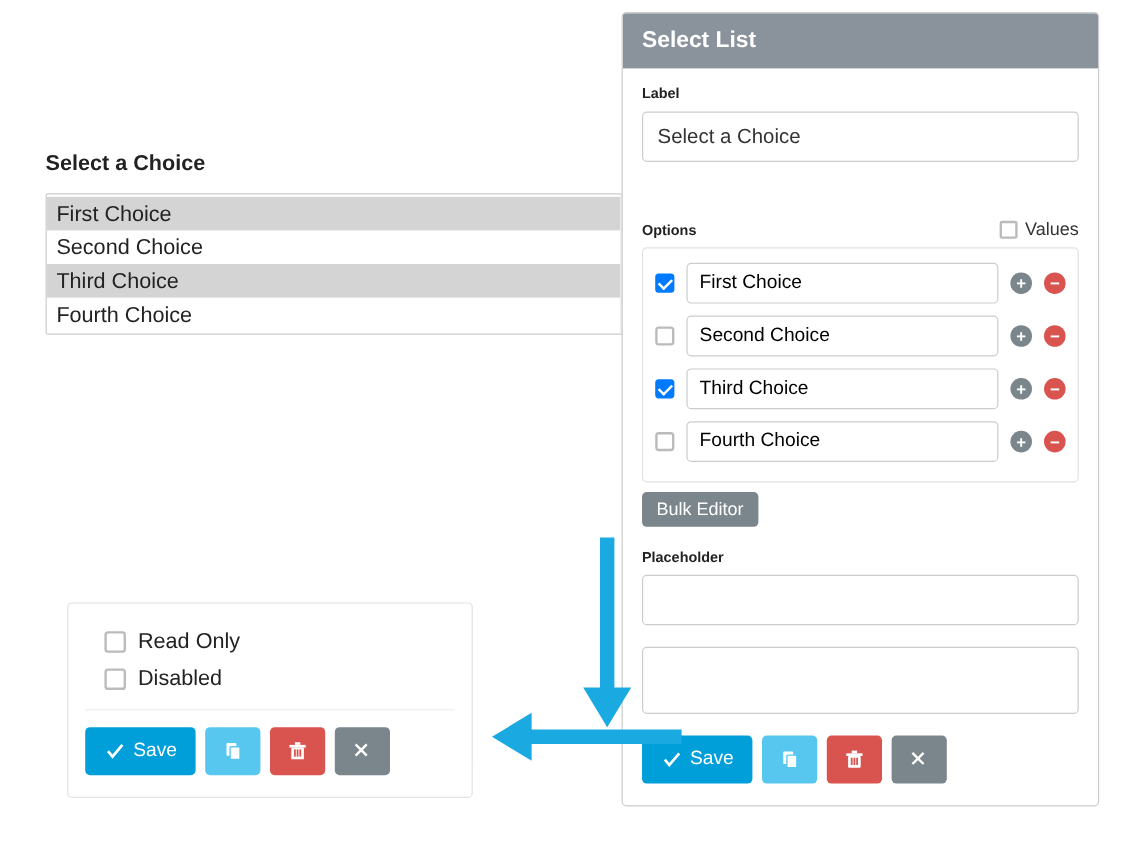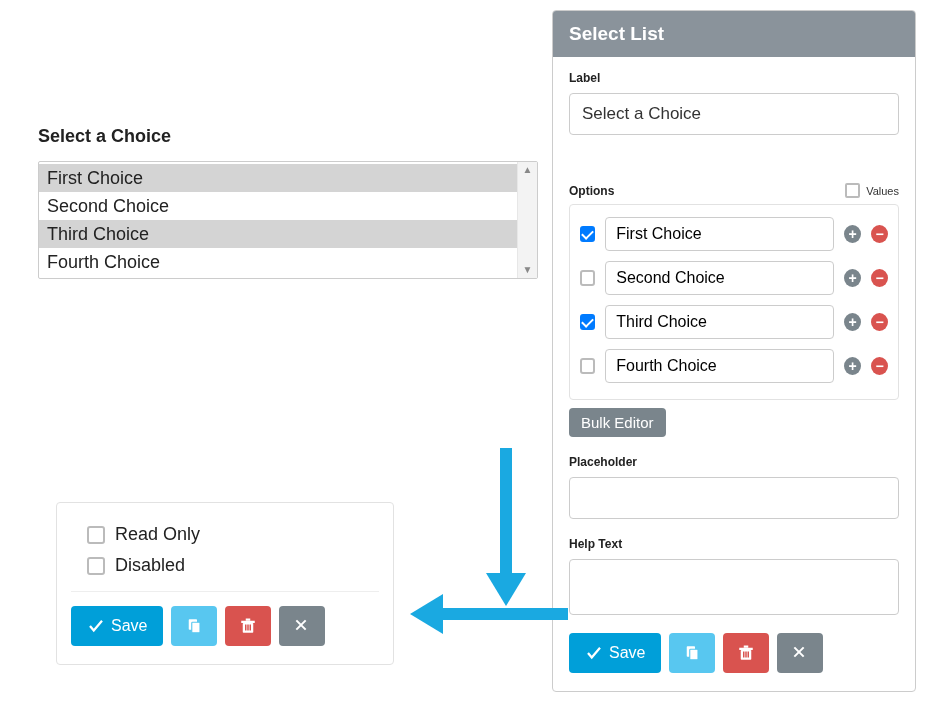--- a/index.html
+++ b/index.html
@@ -26,29 +26,29 @@
   .btn-row { display: flex; gap: 8px; }
   .btn { border: none; border-radius: 4px; height: 40px; display: inline-flex; align-items: center; justify-content: center; cursor: pointer; color: #fff; padding: 0 14px; font-size: 16px; }
   .btn.save { background: #009fd9; gap: 6px; padding: 0 16px; }
   .btn.copy { background: #58c7f0; width: 46px; padding: 0; }
   .btn.del { background: #d9534f; width: 46px; padding: 0; }
   .btn.close { background: #7a858c; width: 46px; padding: 0; }
   .icon { width: 18px; height: 18px; display: inline-block; }
   svg { display: block; }
 
   
-  .panel { position: absolute; right: 22px; top: 10px; width: 364px; border: 1px solid #ccc; border-radius: 4px; background: #fff; display: flex; flex-direction: column; overflow: hidden; }
+  .panel { position: absolute; right: 22px; top: 10px; width: 398px; border: 1px solid #ccc; border-radius: 4px; background: #fff; display: flex; flex-direction: column; overflow: hidden; }
   .panel-header { background: #8a939b; color: #fff; font-size: 19px; font-weight: 600; padding: 12px 16px; }
   .panel-body { padding: 14px 16px 18px 16px; }
   .section-label { font-weight: 700; font-size: 12px; margin-bottom: 8px; }
   .input { width: 100%; border: 1px solid #ccc; border-radius: 4px; padding: 10px 12px; font-size: 17px; color: #333; }
   .textarea { width: 100%; border: 1px solid #ccc; border-radius: 4px; min-height: 56px; }
   .section { margin-bottom: 18px; }
   .options-head { display: flex; align-items: center; justify-content: space-between; margin-top: 48px; }
-  .values-chk { display: flex; align-items: center; gap: 6px; font-size: 11px; color: #333; }
+  .values-chk { display: flex; align-items: center; gap: 6px; font-size: 15px; color: #333; }
   .small-chk { width: 15px; height: 15px; border: 2px solid #bbb; border-radius: 2px; display: inline-block; cursor: pointer; background: #fff; }
   .options-block { border: 1px solid #e2e2e2; border-radius: 4px; padding: 12px 10px 6px 10px; margin-top: 6px; }
   .opt-row { display: flex; align-items: center; gap: 10px; margin-bottom: 10px; }
   .opt-input { flex: 1; border: 1px solid #ccc; border-radius: 4px; padding: 7px 10px; font-size: 16px; }
   .circle-btn { width: 18px; height: 18px; border-radius: 50%; display: inline-flex; align-items: center; justify-content: center; cursor: pointer; }
   .circle-btn.add { background: #7a858c; }
   .circle-btn.rem { background: #d9534f; }
   .circle-btn span { color: #fff; font-weight: 700; font-size: 14px; line-height: 1; }
   .bulk-btn { background: #7a858c; color: #fff; border: none; border-radius: 4px; padding: 6px 12px; font-size: 15px; cursor: pointer; }
 
@@ -192,21 +192,20 @@
         <button class="bulk-btn">Bulk Editor</button>
       </div>
     </div>
 
     <div class="section">
       <div class="section-label">Placeholder</div>
       <input class="input" value="" style="">
     </div>
 
     <div class="section">
-      <div class="section-label">Help Text</div>
       <div class="textarea" contenteditable="true" style=""></div>
     </div>
 
     <div class="btn-row">
       <button class="btn save">
         <span class="icon">
           <svg viewBox="0 0 24 24" width="18" height="18" fill="none" stroke="#fff" stroke-width="3">
               <polyline points="4,12 9,18 20,5"></polyline>
             </svg>
         </span>

